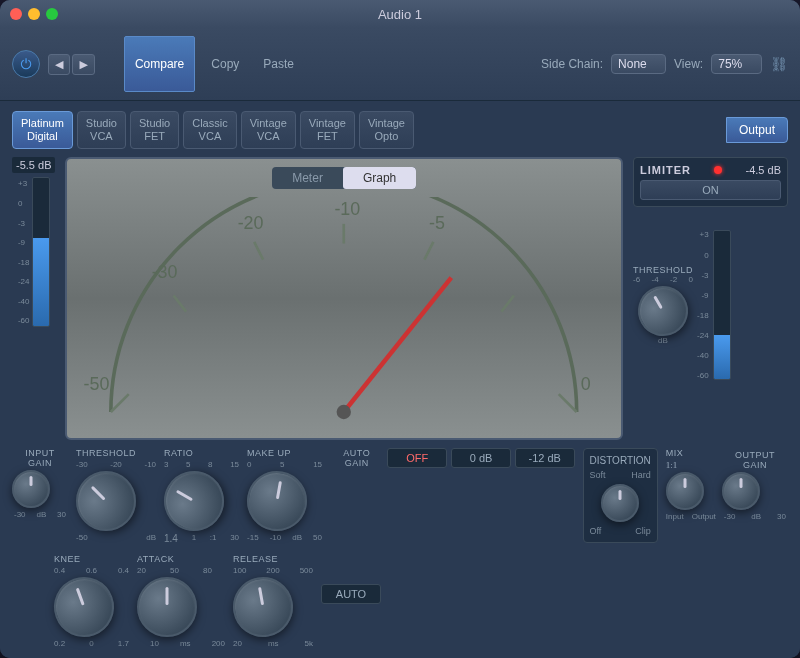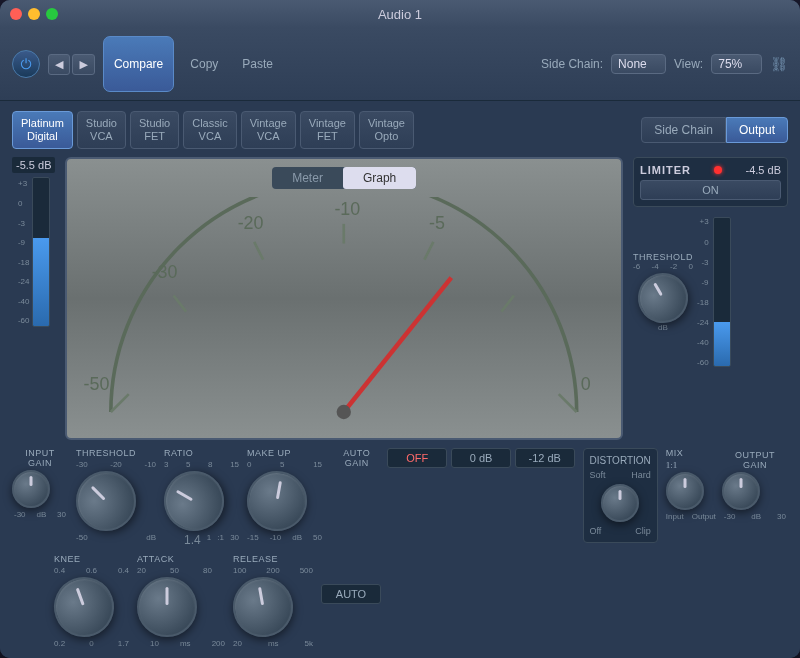--- a/index.html
+++ b/index.html
@@ -95,25 +95,26 @@
       border: 1px solid #5a6a82;
       border-radius: 3px;
       color: #ccd;
       padding: 3px 6px;
       font-size: 11px;
       cursor: pointer;
     }
     .compare-btn {
       background: linear-gradient(180deg, #4a7ab8 0%, #3a5a98 100%);
       border: 1px solid #5a8ac8;
-      border-radius: 7px;
+      border-radius: 2px;
       color: #fff;
       padding: 20px 10px;
       font-size: 12px;
       cursor: pointer;
+      margin-left: 21px;
     }
     .text-btn {
       background: transparent;
       border: none;
       color: #9ab;
       padding: 3px 8px;
       font-size: 12px;
       cursor: pointer;
     }
     .toolbar-right {
@@ -259,21 +260,21 @@
       flex: 1;
       position: relative;
       display: flex;
       align-items: flex-end;
       justify-content: center;
     }
     .right-panel {
       width: 155px;
       display: flex;
       flex-direction: column;
-      gap: 10px;
+      gap: 23px;
     }
     .limiter-section {
       background: #1e2e42;
       border: 1px solid #3a4a5a;
       border-radius: 4px;
       padding: 6px;
     }
     .limiter-header {
       display: flex;
       align-items: center;
@@ -497,21 +498,20 @@
 
     <div class="compressor-types">
       <button class="type-btn active">Platinum<br>Digital</button>
       <button class="type-btn">Studio<br>VCA</button>
       <button class="type-btn">Studio<br>FET</button>
       <button class="type-btn">Classic<br>VCA</button>
       <button class="type-btn">Vintage<br>VCA</button>
       <button class="type-btn">Vintage<br>FET</button>
       <button class="type-btn">Vintage<br>Opto</button>
       <div class="side-chain-output-btns">
-        <button class="sc-btn">Side Chain</button>
         <button class="sc-btn active">Output</button>
       </div>
     </div>
 
     <div class="middle-section">
 
       <div class="input-gain-meter">
         <div class="meter-db-label">-5.5 dB</div>
         <div style="display:flex; gap:2px; height:150px; align-items:flex-end;">
           <div style="display:flex; flex-direction:column; justify-content:space-between; height:150px; padding:2px 0;">
@@ -631,21 +631,21 @@
       <div class="control-group">
         <span class="control-label">RATIO</span>
         <div style="display:flex;justify-content:space-between;width:75px;">
           <span style="color:#7a8a9a;font-size:8px;">3</span>
           <span style="color:#7a8a9a;font-size:8px;">5</span>
           <span style="color:#7a8a9a;font-size:8px;">8</span>
           <span style="color:#7a8a9a;font-size:8px;">15</span>
         </div>
         <div class="knob knob-lg" style="transform:rotate(-60deg);"></div>
         <div style="display:flex;justify-content:space-between;width:75px;">
-          <span style="color:#7a8a9a;font-size:12px;margin-left:20px;">1.4</span>
+          <span style="color:#7a8a9a;font-size:10px;">1.4</span>
           <span style="color:#7a8a9a;font-size:8px;">1</span>
           <span style="color:#7a8a9a;font-size:8px;">:1</span>
           <span style="color:#7a8a9a;font-size:8px;">30</span>
         </div>
       </div>
 
       <div class="control-group">
         <span class="control-label">MAKE UP</span>
         <div style="display:flex;justify-content:space-between;width:75px;">
           <span style="color:#7a8a9a;font-size:8px;">0</span>

